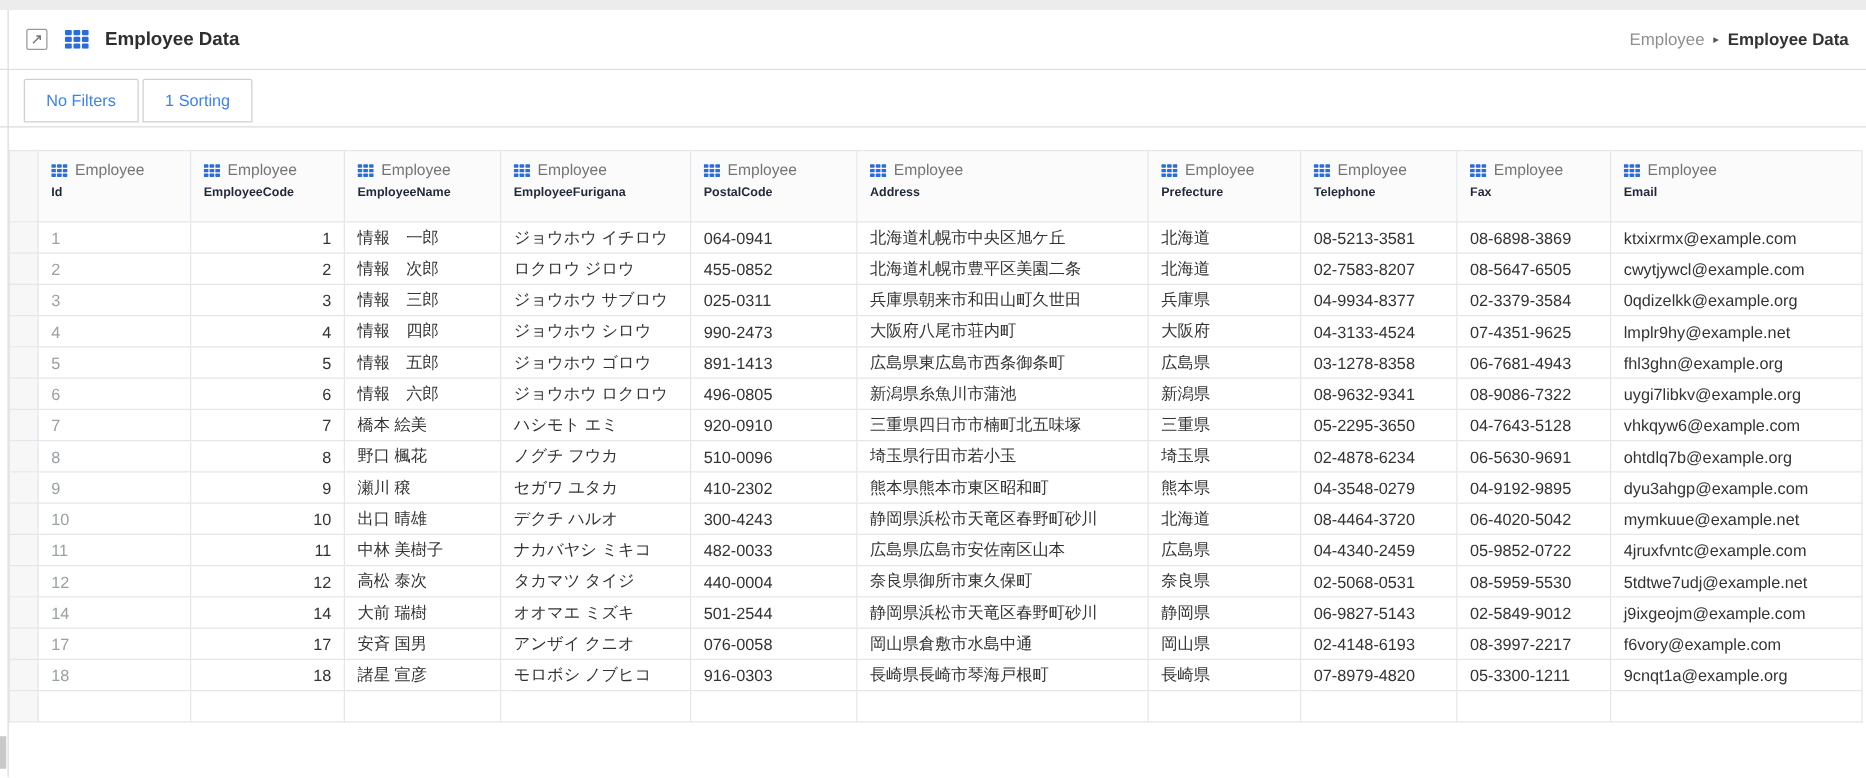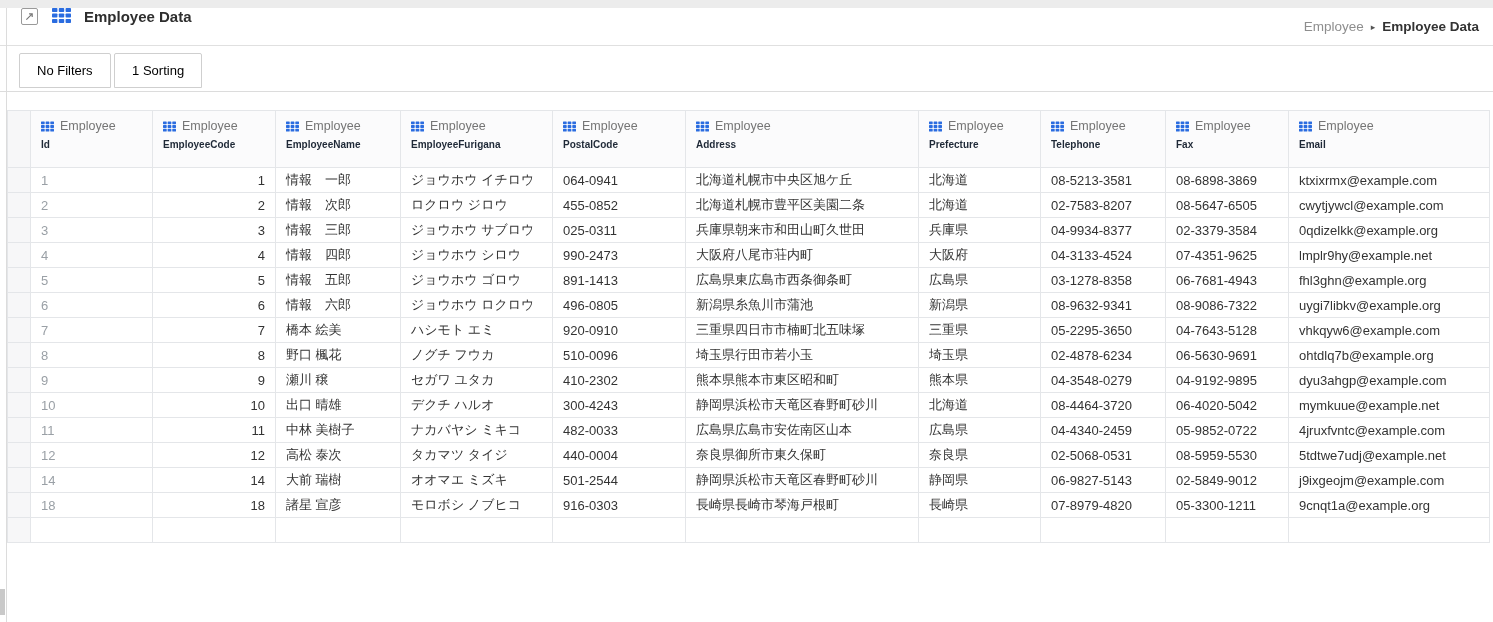--- a/index.html
+++ b/index.html
@@ -14,21 +14,21 @@
   .left-rule {
     position: absolute; left: 6px; top: 8px; bottom: 0;
     width: 1px; background: #dcdcdc; z-index: 5;
   }
   .left-scroll-thumb {
     position: absolute; left: 0; top: 589px; width: 5px; height: 26px;
     background: #c9c9c9; z-index: 6;
   }
   
   .title-bar {
-    height: 38px; display: flex; 
+    height: 48px; display: flex; align-items: center;
     padding: 0 14px 0 21px; background: #fff;
     border-bottom: 1px solid #e0e0e0;
   }
   .ext-icon {
     width: 17px; height: 17px; border: 1px solid #9a9a9a; border-radius: 2px;
     display: inline-flex; align-items: center; justify-content: center;
     margin-right: 14px; cursor: pointer;
   }
   .grid-icon { display: inline-flex; }
   .title-grid { margin-right: 13px; }
@@ -37,21 +37,21 @@
   .crumb-parent { color: #8e8e8e; cursor: pointer; }
   .crumb-sep { color: #555; font-size: 9px; margin: 0 7px; }
   .crumb-current { color: #333; font-weight: 700; }
   
   .tab-strip {
     padding: 7px 0 3px 19px;
     border-bottom: 1px solid #dcdcdc;
     background: #fff;
   }
   .tab {
-    display: inline-block; padding: 9px 17px; font-size: 13px; color: #000000;
+    display: inline-block; padding: 9px 17px; font-size: 13px; color: #3b82f6;
     background: #fff; border: 1px solid #cfcfcf; border-radius: 2px 2px 0 0;
     cursor: pointer; margin-right: -1px; vertical-align: top;
   }
   .grid-gap { height: 18px; }
   
   .grid-wrap { margin-left: 7px; width: 1482px; }
   table { border-collapse: collapse; table-layout: fixed; width: 1482px; }
   th, td { border: 1px solid #e4e6e9; overflow: hidden; white-space: nowrap; }
   thead th {
     background: #fbfbfc; text-align: left; vertical-align: top;
@@ -507,20 +507,33 @@
           <td>オオマエ ミズキ</td>
           <td>501-2544</td>
           <td>静岡県浜松市天竜区春野町砂川</td>
           <td>静岡県</td>
           <td>06-9827-5143</td>
           <td>02-5849-9012</td>
           <td>j9ixgeojm@example.com</td>
         </tr>
         <tr>
           <td class="gutter"></td>
+          <td class="c-id">17</td>
+          <td class="c-code">17</td>
+          <td>安斉 国男</td>
+          <td>アンザイ クニオ</td>
+          <td>076-0058</td>
+          <td>岡山県倉敷市水島中通</td>
+          <td>岡山県</td>
+          <td>02-4148-6193</td>
+          <td>08-3997-2217</td>
+          <td>f6vory@example.com</td>
+        </tr>
+        <tr>
+          <td class="gutter"></td>
           <td class="c-id">18</td>
           <td class="c-code">18</td>
           <td>諸星 宣彦</td>
           <td>モロボシ ノブヒコ</td>
           <td>916-0303</td>
           <td>長崎県長崎市琴海戸根町</td>
           <td>長崎県</td>
           <td>07-8979-4820</td>
           <td>05-3300-1211</td>
           <td>9cnqt1a@example.org</td>

